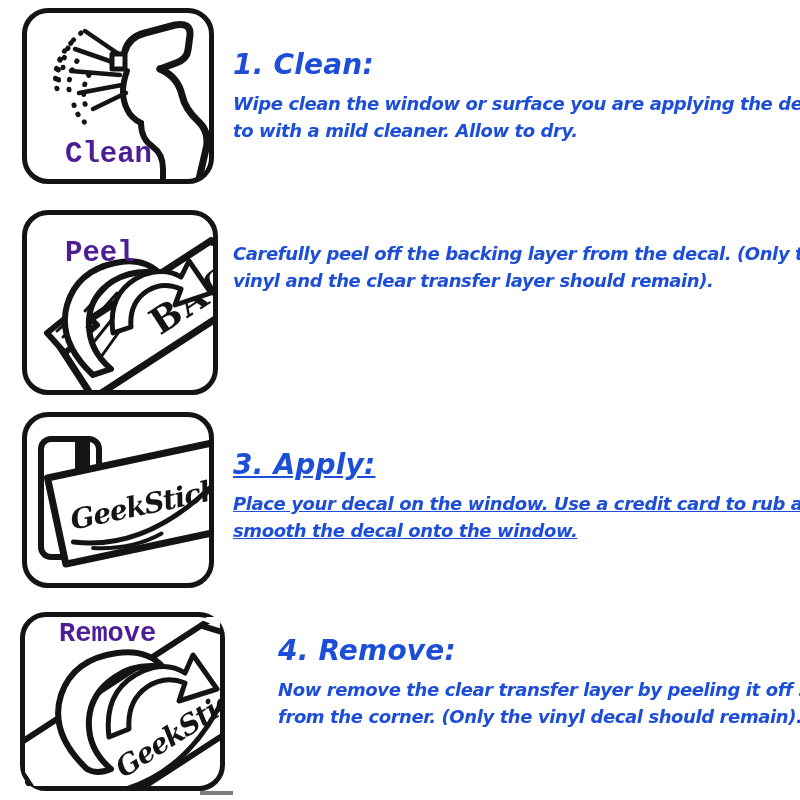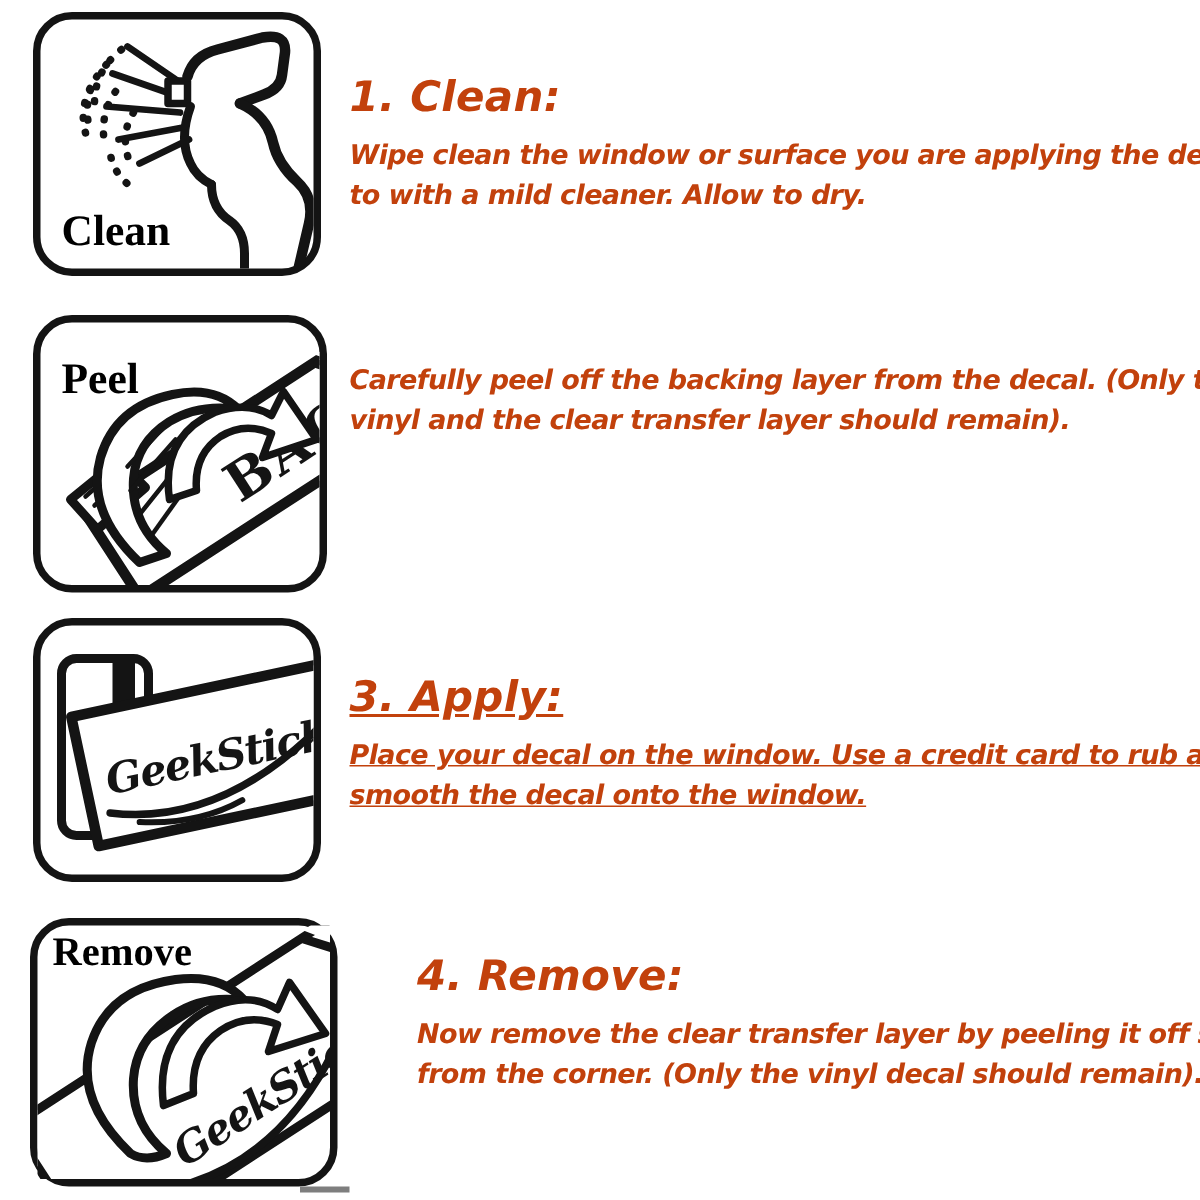--- a/index.html
+++ b/index.html
@@ -1,21 +1,21 @@
 <!DOCTYPE html>
 <html><head>
 <meta charset="utf-8">
 <style>
   html,body{margin:0;padding:0;background:#ffffff;}
   .canvas{position:relative;width:800px;height:800px;background:#ffffff;overflow:hidden;
           font-family:"DejaVu Sans",sans-serif;color:#161616;}
   .panel{position:absolute;background:#fff;border:5px solid #141414;border-radius:26px;box-sizing:border-box;}
   .panel svg{position:absolute;left:0;top:0;width:100%;height:100%;}
-  .panel-label{position:absolute;font-family:Liberation Serif, serif;font-weight:bold;color:#000000;line-height:1;}
-  .step-text{position:absolute;left:233px;width:565px;font-style:italic;font-weight:bold;color:#c2410c;}
+  .panel-label{position:absolute;font-family:Liberation Mono, monospace;font-weight:bold;color:#4c1d95;line-height:1;margin-left:24px;}
+  .step-text{position:absolute;left:233px;width:565px;font-style:italic;font-weight:bold;color:#1d4ed8;}
   .step-heading{margin:0 0 9px 0;font-size:28px;line-height:1.1;letter-spacing:.2px;}
   .step-line{margin:0;font-size:18px;line-height:27px;letter-spacing:-.4px;white-space:nowrap;}
   .artifact{position:absolute;background:#7e7e7e;}
   svg .ink{stroke:#141414;fill:none;stroke-linecap:round;stroke-linejoin:round;}
   svg .fillw{fill:#ffffff;}
   svg text{fill:#141414;}
   .serifb{font-family:"DejaVu Serif",serif;font-weight:bold;}
 </style>
 </head>
 <body>

